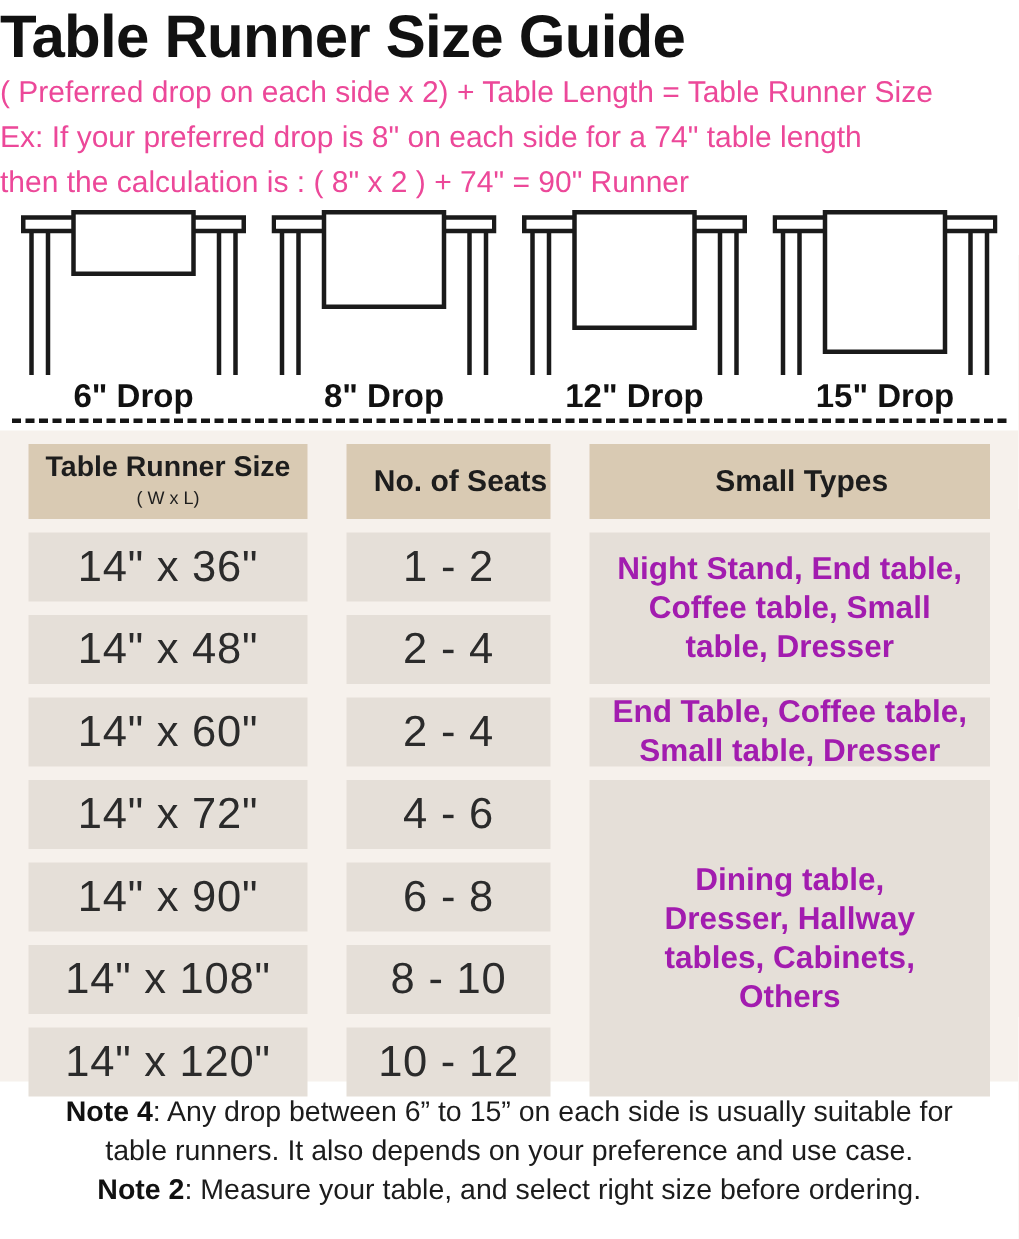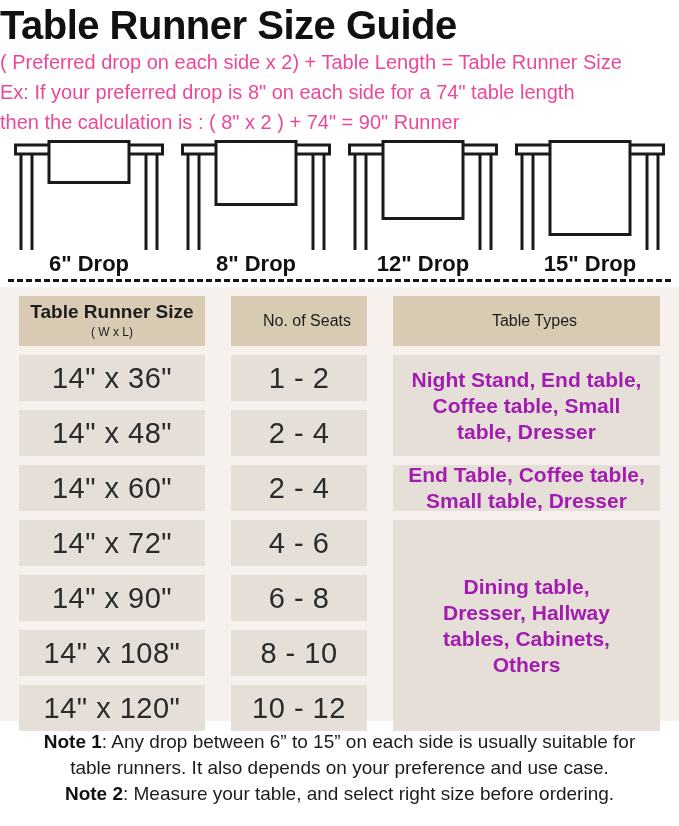--- a/index.html
+++ b/index.html
@@ -66,21 +66,21 @@
     flex-direction: column;
     align-items: center;
     justify-content: center;
     text-align: center;
     background: #e5dfd8;
     color: #2b2b2b;
   }
   .cell.header { background: #d9cab3; color: #1d1d1d; }
   .hline1 { font-size: 19px; font-weight: 700; line-height: 22px; }
   .hline2 { font-size: 12px; font-weight: 400; line-height: 19px; }
-  .hsingle { font-size: 16px; font-weight: 400; margin-left: 16px; }
+  .hsingle { font-size: 20px; font-weight: 700; margin-left: 16px; }
   .val { font-size: 29px; font-weight: 400; letter-spacing: 0.5px; }
   .typeline { font-size: 21px; font-weight: 700; line-height: 26px; color: #a21caf; }
   
   .notes { margin-top: 8px; text-align: center; }
   .note-line { font-size: 19px; line-height: 26px; color: #1c1c1c; }
   .note-line b { font-weight: 700; color: #111; }
 </style>
 </head>
 <body>
 
@@ -144,21 +144,21 @@
   <div class="size-grid">
 
     <div class="cell header" style="grid-column:1;grid-row:1">
       <div class="hline1">Table Runner Size</div>
       <div class="hline2">( W x L)</div>
     </div>
     <div class="cell header" style="grid-column:2;grid-row:1">
       <div class="hsingle">No. of Seats</div>
     </div>
     <div class="cell header" style="grid-column:3;grid-row:1">
-      <div class="hsingle">Table Types</div>
+      <div class="hsingle">Small Types</div>
     </div>
 
     <div class="cell" style="grid-column:1;grid-row:2">
         <div class="val">14" x 36"</div>
       </div>
     <div class="cell" style="grid-column:1;grid-row:3">
         <div class="val">14" x 48"</div>
       </div>
     <div class="cell" style="grid-column:1;grid-row:4">
         <div class="val">14" x 60"</div>
@@ -210,16 +210,16 @@
       <div class="typeline">Others</div>
     </div>
     <div class="cell" style="grid-column:3;grid-row:4">
       <div class="typeline">End Table, Coffee table,</div>
       <div class="typeline">Small table, Dresser</div>
     </div>
   </div>
 </div>
 
 <div class="notes">
-  <div class="note-line"><b>Note 1</b><span>: Any drop between 6” to 15” on each side is usually suitable for</span></div>
+  <div class="note-line"><b>Note 4</b><span>: Any drop between 6” to 15” on each side is usually suitable for</span></div>
   <div class="note-line">table runners. It also depends on your preference and use case.</div>
   <div class="note-line"><b>Note 2</b><span>: Measure your table, and select right size before ordering.</span></div>
 </div>
 
 </body></html>

